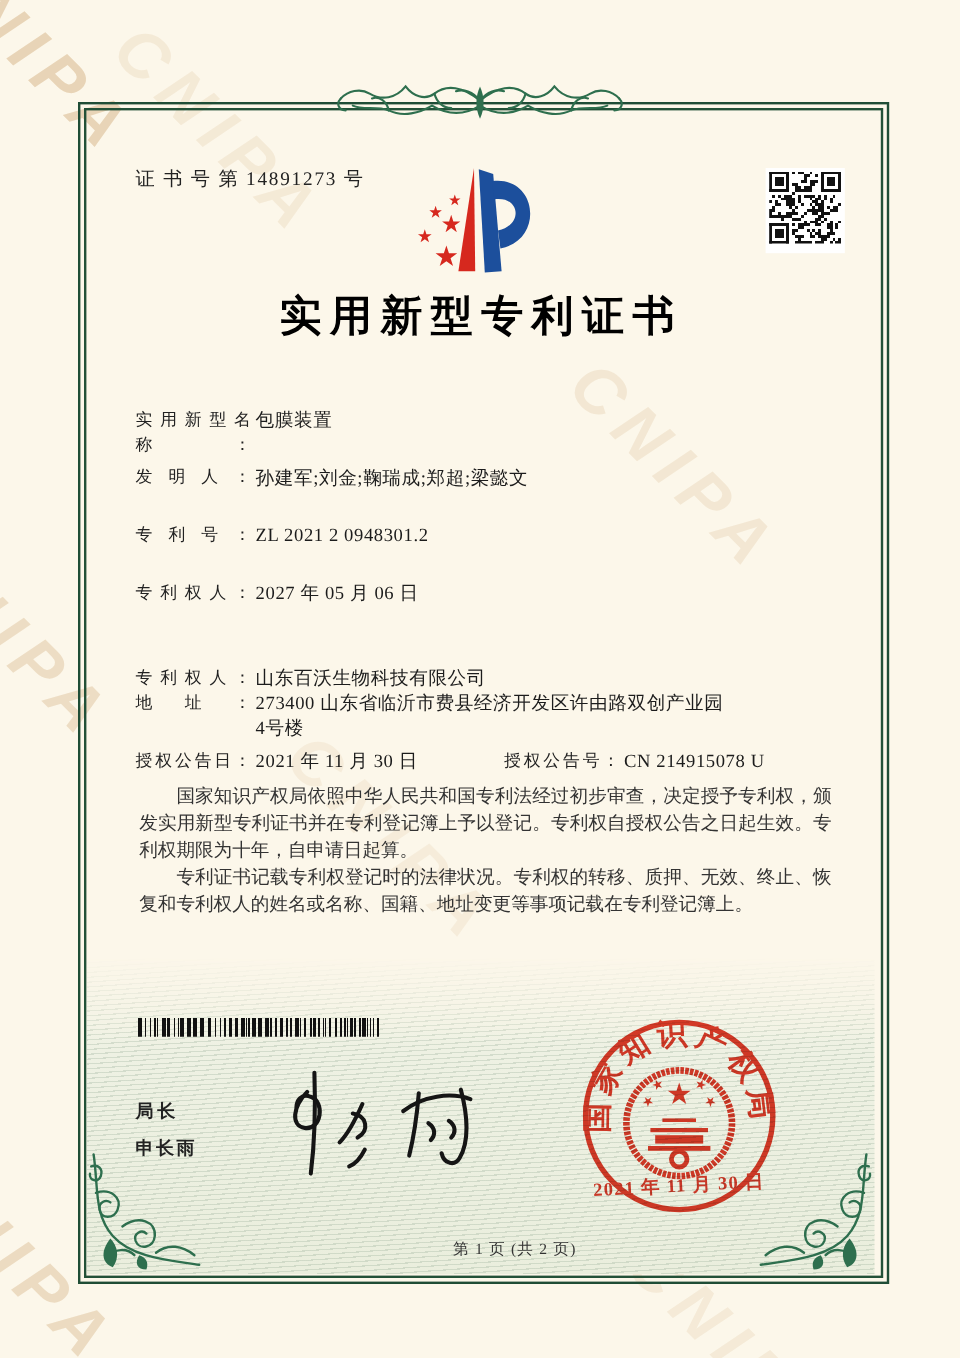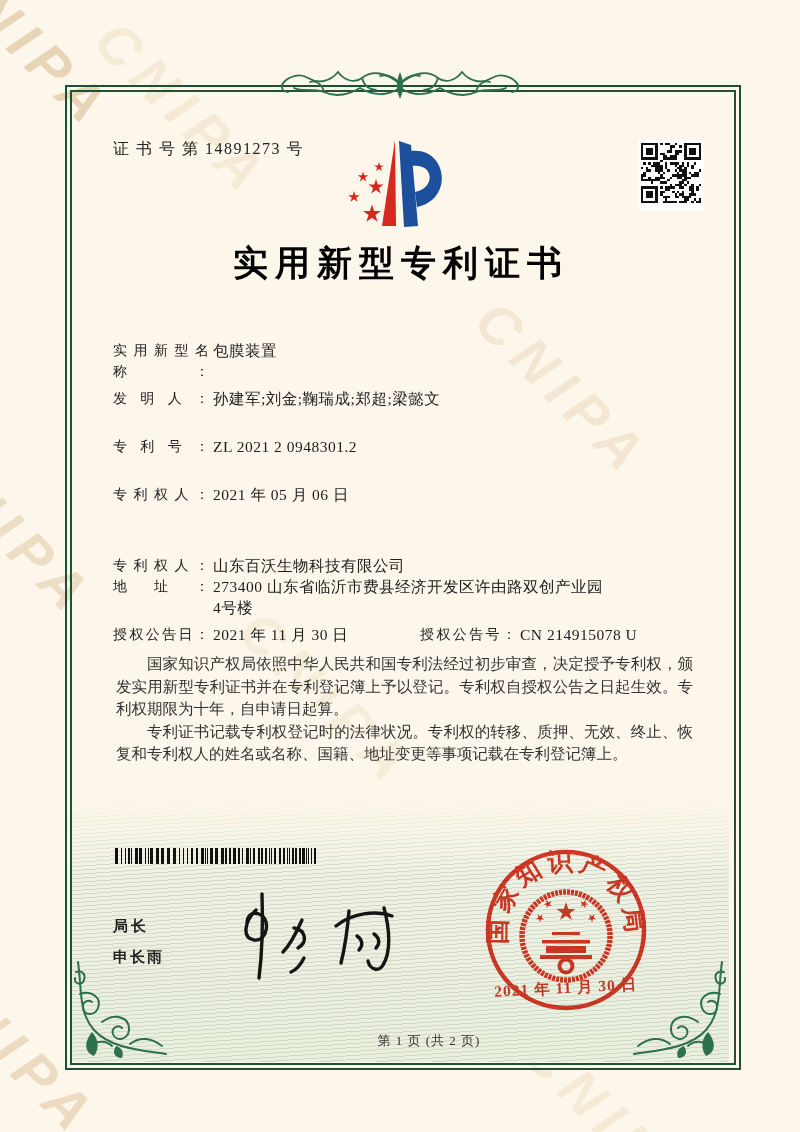--- a/index.html
+++ b/index.html
@@ -330,21 +330,21 @@
   <div class="row" style="top:340px">
     <span class="lab">实用新型名称：</span>
     <span class="val">包膜装置</span>
   </div>
   <div class="row" style="top:436px">
     <span class="lab">专利号：</span>
     <span class="val">ZL 2021 2 0948301.2</span>
   </div>
   <div class="row" style="top:484px">
     <span class="lab">专利权人：</span>
-    <span class="val">2021 年 05 月 06 日</span>
+    <span class="val">2027 年 05 月 06 日</span>
   </div>
   <div class="row" style="top:555px">
     <span class="lab">专利权人：</span>
     <span class="val">山东百沃生物科技有限公司</span>
   </div>
   <div class="row" style="top:576px">
     <span class="lab">地址：</span>
     <span class="val val-wrap">273400 山东省临沂市费县经济开发区许由路双创产业园4号楼</span>
   </div>
   <div class="row" style="top:624px">

